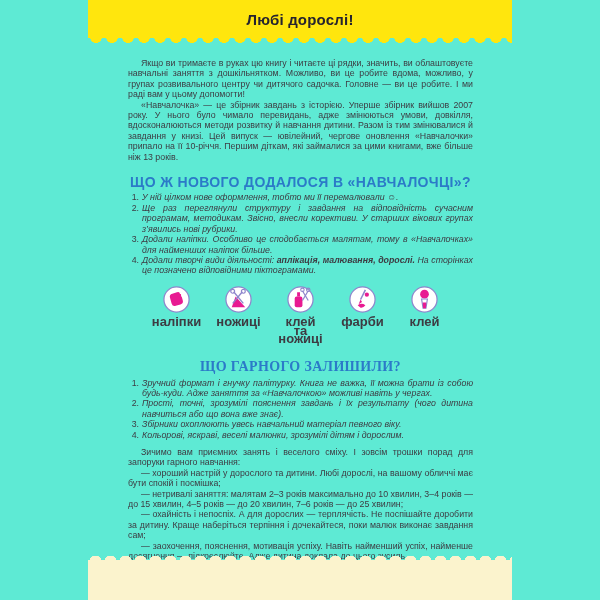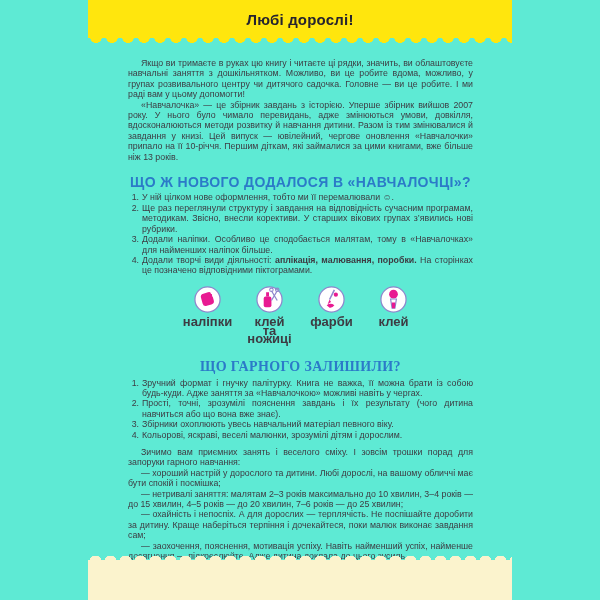--- a/index.html
+++ b/index.html
@@ -38,21 +38,21 @@
   }
   .content p { margin:0; text-indent:13px; }
   .heading {
     color:#2b7ac8; font-weight:bold; text-align:center; text-indent:0;
     font-size:14px; letter-spacing:0.35px;
   }
   .heading.first { margin:15px 0 5px; }
   .heading.second { margin:18px 0 5px;font-family:Liberation Serif, serif; }
   .oli { display:flex; }
   .oli .num { flex:none; width:11px; text-align:right; margin-right:3px; }
-  .oli .t { flex:1; text-align:justify; }
+  .oli .t { flex:1; text-align:justify;font-style:italic; }
   .picto-row {
     display:flex; justify-content:center; align-items:flex-start;
     gap:16px; margin-top:9px;
   }
   .picto { width:46px; display:flex; flex-direction:column; align-items:center; }
   .picto svg { width:29px; height:29px; display:block; }
   .picto-label {
     margin-top:4px; font-size:13px; font-weight:bold; line-height:8.8px;
     text-align:center; color:#3d3b42;
   }
@@ -91,37 +91,51 @@
     <div class="oli">
       <span class="num">2.</span>
       <span class="t">Ще раз переглянули структуру і завдання на відповідність сучасним програмам, методикам. Звісно, внесли корективи. У старших вікових групах з’явились нові рубрики.</span>
     </div>
     <div class="oli">
       <span class="num">3.</span>
       <span class="t">Додали наліпки. Особливо це сподобається малятам, тому в «Навчалочках» для найменших наліпок більше.</span>
     </div>
     <div class="oli">
       <span class="num">4.</span>
-      <span class="t"><span>Додали творчі види діяльності: </span><b>аплікація, малювання, поробки.</b><span> На сторінках це позначено відповідними піктограмами.</span></span>
+      <span class="t"><span>Додали творчі види діяльності: </span><b>аплікація, малювання, дорослі.</b><span> На сторінках це позначено відповідними піктограмами.</span></span>
     </div>
 
     <div class="picto-row">
 
       <div class="picto">
         <svg viewBox="0 0 30 30">
           <circle cx="15" cy="15" r="13" fill="#ffffff" stroke="#8f86cc" stroke-width="1.3"></circle>
           <rect x="9" y="8" width="12" height="13" rx="3.5" fill="#e81a92" transform="rotate(-16 15 15)"></rect>
           <path d="M18 8 q3 1 2.5 4" fill="none" stroke="#ffffff" stroke-width="1"></path>
         </svg>
         <div class="picto-label">
           <div>наліпки</div>
           <div></div>
         </div>
       </div>
 
+      <div class="picto">
+        <svg viewBox="0 0 30 30">
+          <circle cx="15" cy="15" r="13" fill="#ffffff" stroke="#8f86cc" stroke-width="1.3"></circle>
+          <path d="M8 23 L22 23 L12 12 Z" fill="#e81a92"></path>
+          <line x1="10" y1="7" x2="20" y2="19" stroke="#8f86cc" stroke-width="1.4"></line>
+          <line x1="19" y1="7" x2="9" y2="19" stroke="#8f86cc" stroke-width="1.4"></line>
+          <circle cx="9" cy="6.5" r="2" fill="none" stroke="#8f86cc" stroke-width="1.2"></circle>
+          <circle cx="20" cy="6.5" r="2" fill="none" stroke="#8f86cc" stroke-width="1.2"></circle>
+        </svg>
+        <div class="picto-label">
+          <div>ножиці</div>
+          <div></div>
+        </div>
+      </div>
 
       <div class="picto">
         <svg viewBox="0 0 30 30">
           <circle cx="15" cy="15" r="13" fill="#ffffff" stroke="#8f86cc" stroke-width="1.3"></circle>
           <rect x="9" y="12" width="8" height="11" rx="2" fill="#e81a92"></rect>
           <rect x="11.5" y="7.5" width="3" height="4.5" fill="#e81a92"></rect>
           <line x1="17" y1="6" x2="23" y2="16" stroke="#8f86cc" stroke-width="1.3"></line>
           <line x1="23" y1="6" x2="17" y2="16" stroke="#8f86cc" stroke-width="1.3"></line>
           <circle cx="17" cy="5" r="1.8" fill="none" stroke="#8f86cc" stroke-width="1.1"></circle>
           <circle cx="23" cy="5" r="1.8" fill="none" stroke="#8f86cc" stroke-width="1.1"></circle>

